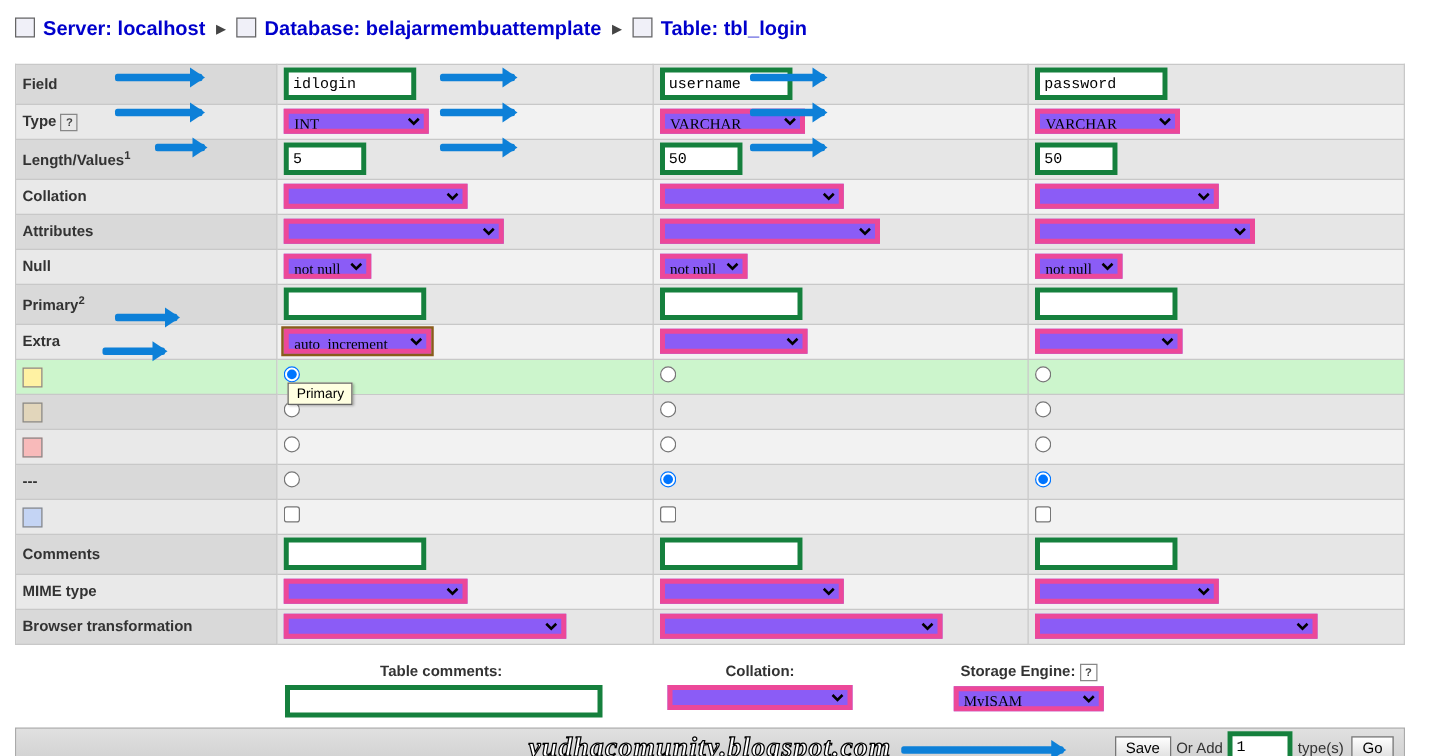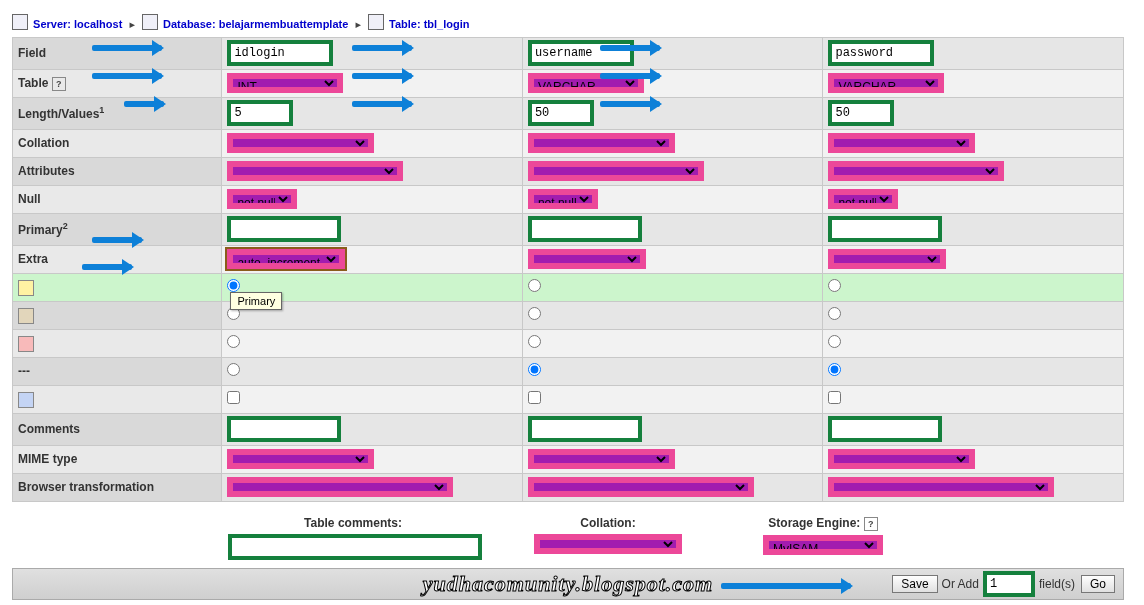--- a/index.html
+++ b/index.html
@@ -9,22 +9,22 @@
     background: #fff;
     color: #333;
     width: 1144px;
   }
   .wrap {
     padding: 8px 12px;
   }
   .breadcrumb {
     color: #205080;
     font-family: Arial, sans-serif;
-    font-size: 11px;
-    padding: 4px 0 6px 0;
+    font-size: 16px;
+    padding: 4px 0 18px 0;
   }
   .breadcrumb a {
     color: #0000cc;
     text-decoration: none;
     font-weight: bold;
   }
   .breadcrumb .icon-square {
     display: inline-block;
     width: 14px;
     height: 14px;
@@ -64,25 +64,25 @@
   table.struct tr.alt td.val { background: #f2f2f2; }
   table.struct tr.green td { background: #ccf5cc; }
   input[type="text"] {
     font-family: Liberation Mono, monospace;
     font-size: 12px;
     border: 4px solid #15803d;
     padding: 1px 3px;
     height: 16px;
   }
   select {
-    font-family: Liberation Sans, sans-serif;
+    font-family: Liberation Serif, serif;
     font-size: 12px;
-    border: 6px solid #ec4899;
+    border: 4px solid #ec4899;
     height: 20px;
-    background: #a21caf;
+    background: #8b5cf6;
   }
   .sup {
     font-size: 9px;
     vertical-align: super;
     font-weight: bold;
   }
   .help {
     display: inline-block;
     width: 12px;
     height: 12px;
@@ -236,21 +236,21 @@
       <tbody>
           <tr>
         <td class="label"><span>Field</span></td>
         <td class="val"><input type="text" style="width: 92px;" value="idlogin"></td>
         <td class="val"><input type="text" style="width: 92px;" value="username"></td>
         <td class="val"><input type="text" style="width: 92px;" value="password"></td>
       </tr>
 
       <tr class="alt">
         <td class="label">
-          <span>Table</span>
+          <span>Type</span>
           <span class="help">?</span>
         </td>
         <td class="val"><select style="width:116px"><option>INT</option></select></td>
         <td class="val"><select style="width:116px"><option>VARCHAR</option></select></td>
         <td class="val"><select style="width:116px"><option>VARCHAR</option></select></td>
       </tr>
 
       <tr>
         <td class="label">
           <span>Length/Values</span><span class="sup">1</span>
@@ -377,17 +377,17 @@
       <select style="width:120px"><option>MyISAM</option></select>
     </div>
   </div>
 
   <div class="save-bar pos">
     <span class="watermark">yudhacomunity.blogspot.com</span>
     <div class="arrow" style="left:708px; top:14px; width:130px;"></div>
     <button class="btn">Save</button>
     <span style="margin:0 4px">Or Add</span>
     <input type="text" style="width: 38px;" value="1">
-    <span style="margin:0 6px 0 4px">field(s)</span>
+    <span style="margin:0 6px 0 4px">type(s)</span>
     <button class="btn">Go</button>
   </div>
 
 </div>
 
 </body></html>

